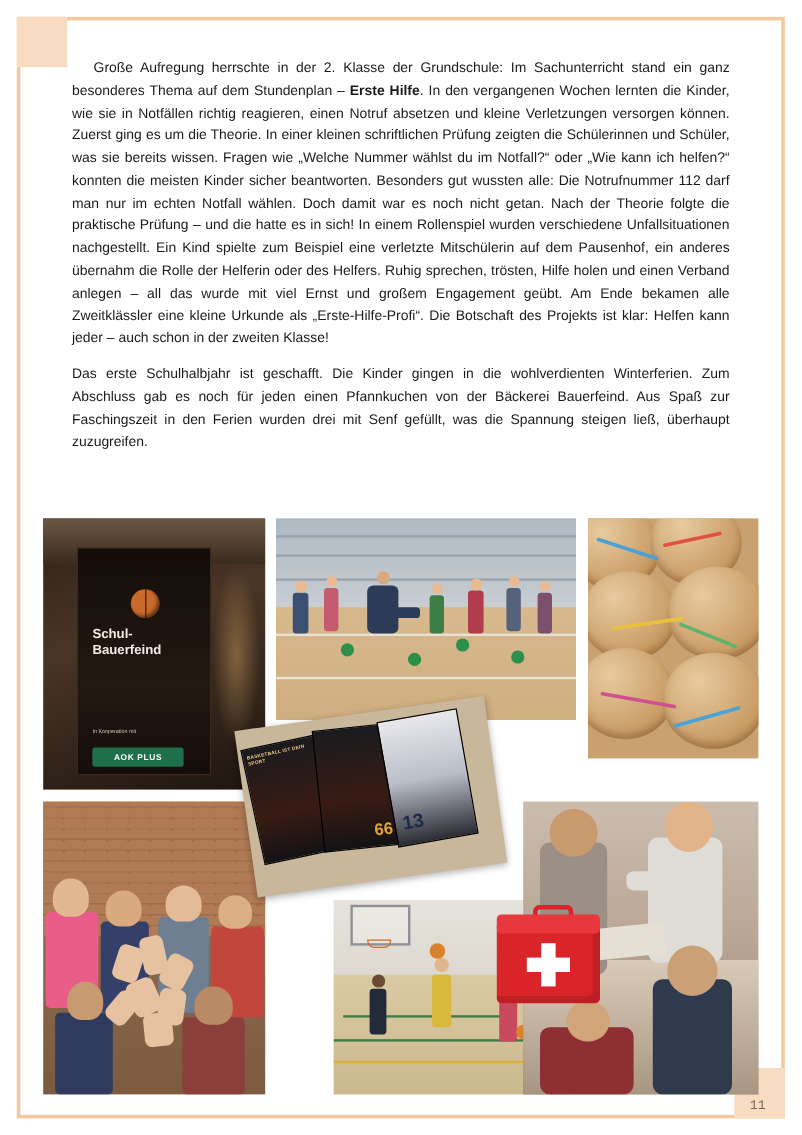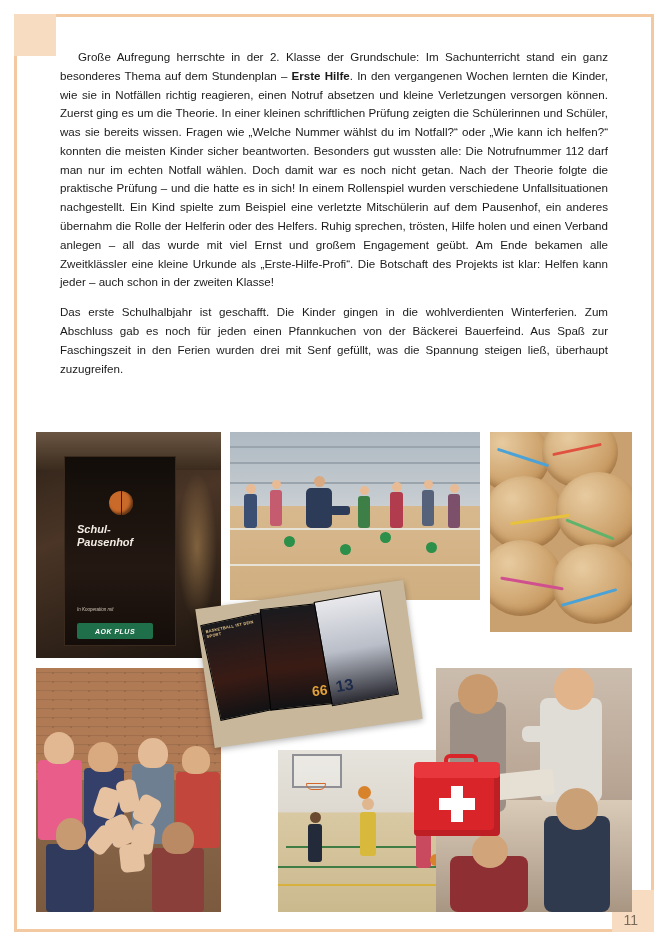--- a/index.html
+++ b/index.html
@@ -83,21 +83,21 @@
     height: 480px;
   }
   .photo {
     position: absolute;
     overflow: hidden;
     background: #cfcfcf;
   }
 
   
   .p1 { left: 0px; top: 0px; width: 185px; height: 226px;
-        background: linear-gradient(160deg,#2d2118 0%,#4a3526 40%,#1d150f 100%); font-style: italic; }
+        background: linear-gradient(160deg,#2d2118 0%,#4a3526 40%,#1d150f 100%); }
   .p1 .ceiling { position:absolute; left:0; top:0; width:100%; height:38px;
         background: linear-gradient(180deg,#6b5642,#3a2b1e); }
   .p1 .banner { position:absolute; left:28px; top:24px; width:110px; height:188px;
         background: linear-gradient(180deg,#120d09 0%,#241812 60%,#140d09 100%);
         border:1px solid #3a2a1d; }
   .p1 .ball { position:absolute; left:44px; top:34px; width:24px; height:24px;
         border-radius:50%; background:#c96a2a; box-shadow: inset -2px -2px 3px rgba(0,0,0,.5); }
   .p1 .ball:after{content:"";position:absolute;left:50%;top:0;width:1px;height:100%;background:#3a1c08;}
   .p1 .b-text { position:absolute; left:12px; top:66px; width:90px; color:#f2ece4;
         font-size:11px; font-weight:bold; line-height:1.15; }
@@ -175,22 +175,23 @@
         background:#e8383e; border-radius:4px; }
   .kit .handle { position:absolute; left:30px; top:0px; width:26px; height:14px;
         border:4px solid #d9242a; border-bottom:none; border-radius:6px 6px 0 0; }
   .kit .cross-v { position:absolute; left:37px; top:32px; width:12px; height:36px; background:#fff; }
   .kit .cross-h { position:absolute; left:25px; top:44px; width:36px; height:12px; background:#fff; }
 
   .page-num {
     position: absolute;
     right: 30px;
     bottom: 18px;
-    font-size: 14px;
+    font-size: 11px;
     color: #7a6a5a;
+    font-family: Liberation Mono, monospace;
   }
 </style>
 </head>
 <body>
 
 <div class="page">
 
   <div class="frame-border"></div>
   <div class="frame-corner-tl"></div>
   <div class="frame-corner-br"></div>
@@ -204,21 +205,21 @@
 
   <div class="collage">
 
     <div class="photo p1">
       <div class="ceiling"></div>
       <div class="glow"></div>
       <div class="banner">
         <div class="ball"></div>
         <div class="b-text">
           <span>Schul-</span><br>
-          <span>Pausenhof</span>
+          <span>Bauerfeind</span>
         </div>
         <div class="b-sub">In Kooperation mit</div>
         <div class="b-logo">AOK PLUS</div>
       </div>
     </div>
 
     <div class="photo p2">
       <div class="wall"></div>
       <div class="wbar" style="top:14px;"></div>
       <div class="wbar" style="top:30px;"></div>

